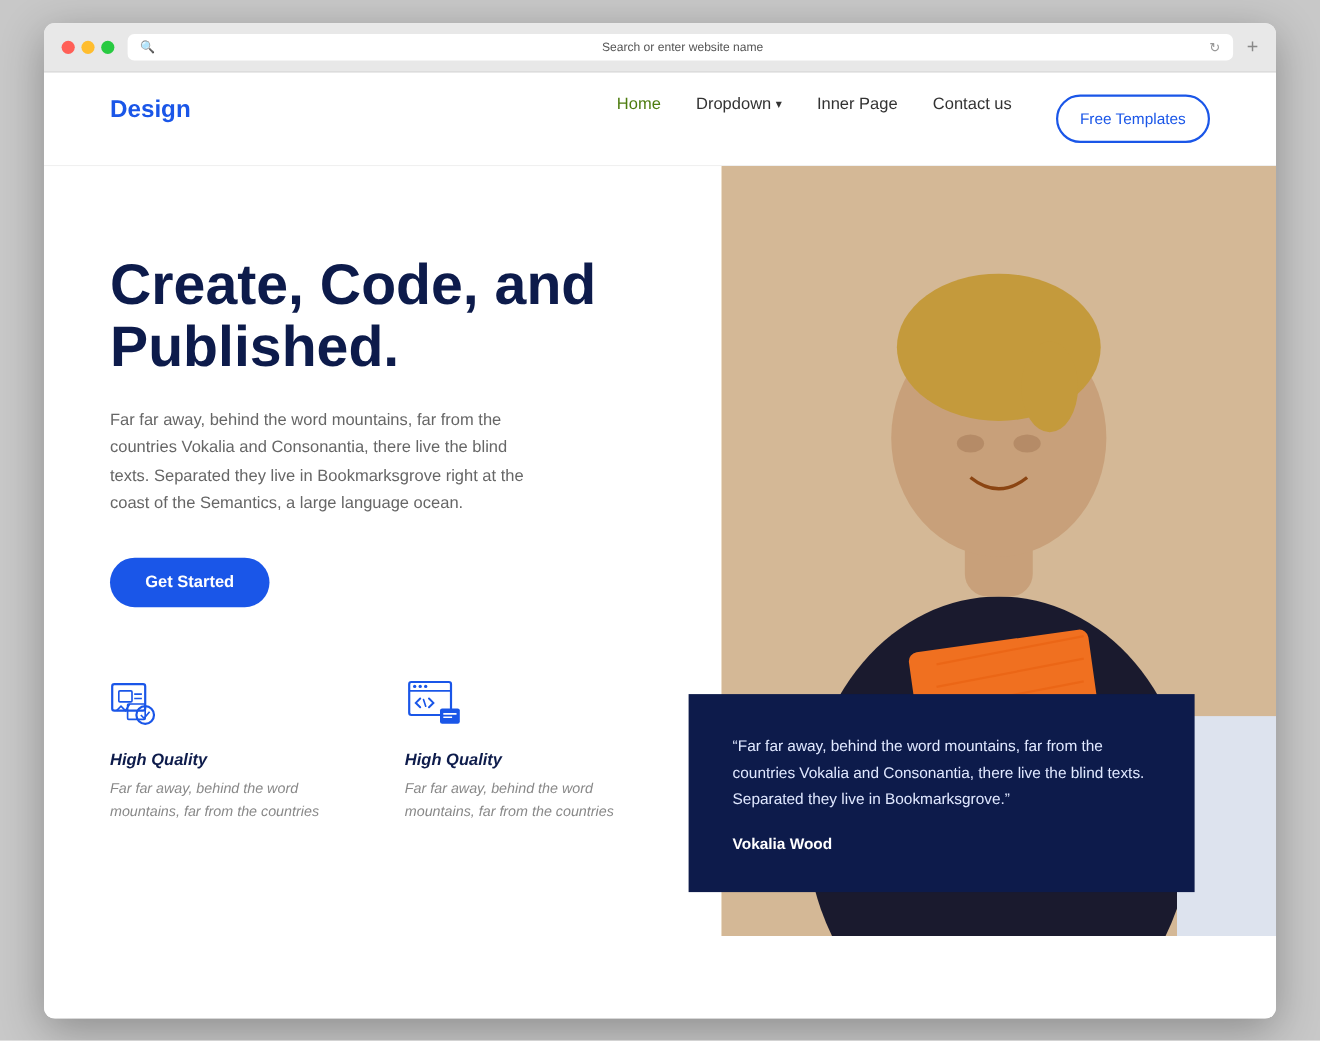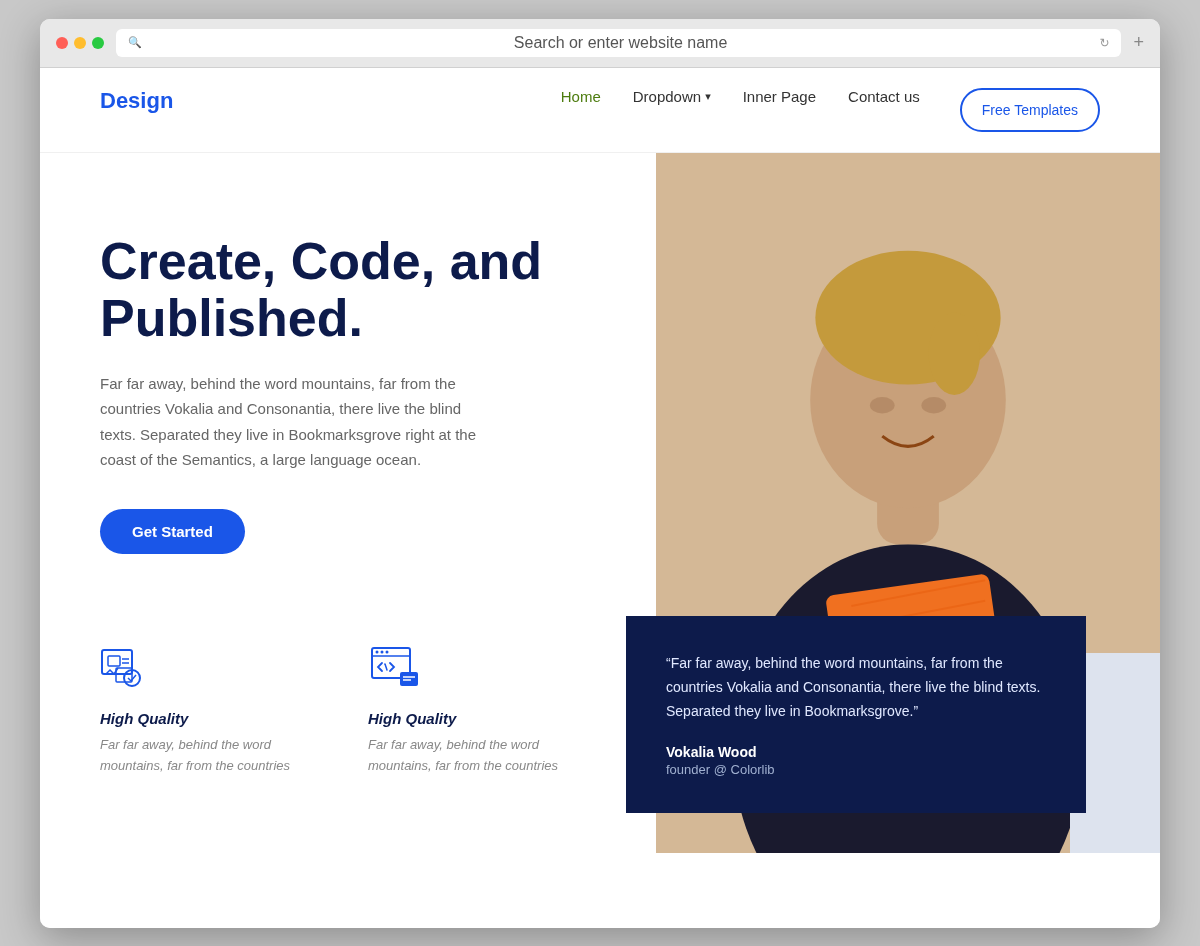--- a/index.html
+++ b/index.html
@@ -52,21 +52,21 @@
       color: #666;
     }
     .search-icon-bar {
       color: #999;
       font-size: 11px;
     }
     .address-text {
       flex: 1;
       text-align: center;
       color: #555;
-      font-size: 16px;
+      font-size: 11px;
     }
     .refresh-icon {
       color: #999;
       font-size: 12px;
     }
     .browser-new-tab {
       color: #888;
       font-size: 18px;
       font-weight: 300;
     }
@@ -155,21 +155,21 @@
     }
     .hero-btn {
       background: #1a56e8;
       color: white;
       border: none;
       padding: 14px 32px;
       border-radius: 30px;
       font-size: 15px;
       font-weight: 600;
       cursor: pointer;
-      margin-bottom: 86px;
+      margin-bottom: 60px;
     }
     .features {
       display: flex;
       gap: 68px;
       font-style: italic;
     }
     .feature-item {
       max-width: 200px;
     }
     .feature-icon {
@@ -373,19 +373,18 @@
               <line x1="195" y1="480" x2="325" y2="455" stroke="#e86010" stroke-width="2" opacity="0.6"></line>
             </svg>
           </div>
         </div>
 
         <div class="gray-rect"></div>
 
         <div class="testimonial-card">
           <p class="testimonial-quote">“Far far away, behind the word mountains, far from the countries Vokalia and Consonantia, there live the blind texts. Separated they live in Bookmarksgrove.”</p>
           <div class="testimonial-author">Vokalia Wood</div>
-          <div class="testimonial-role">founder @ Colorlib</div>
         </div>
       </div>
     </section>
 
   </div>
 </div>
 
 </body></html>

